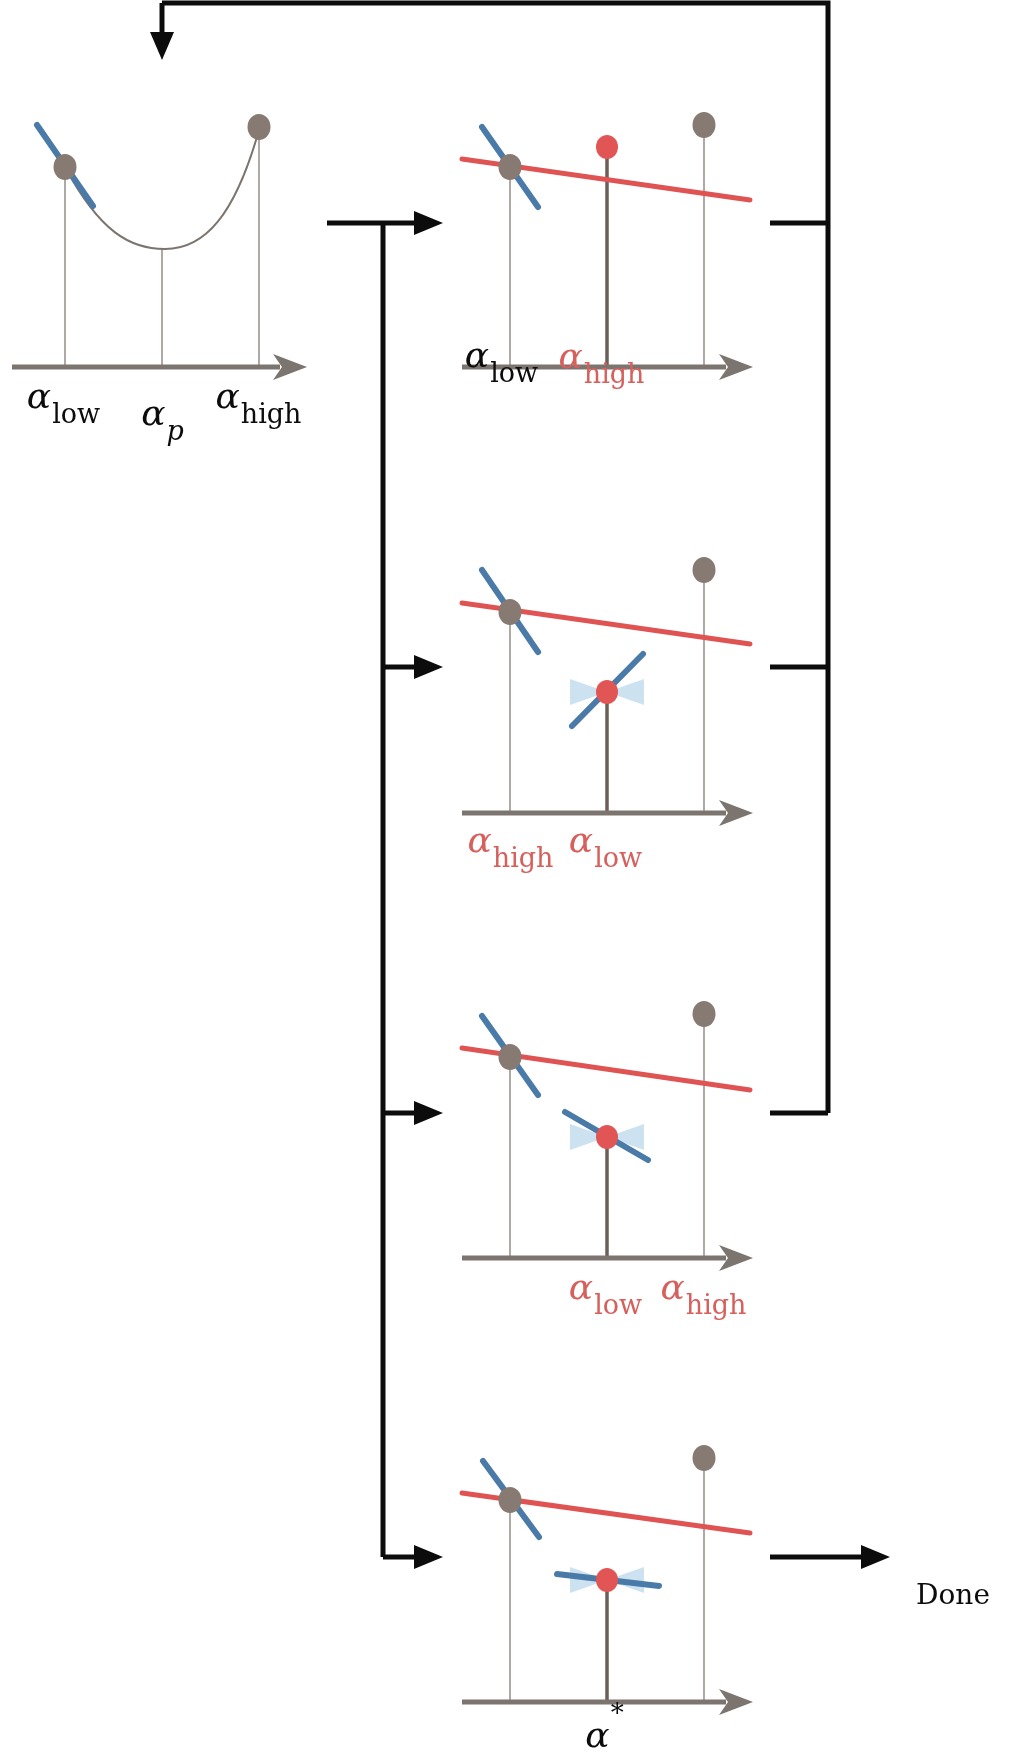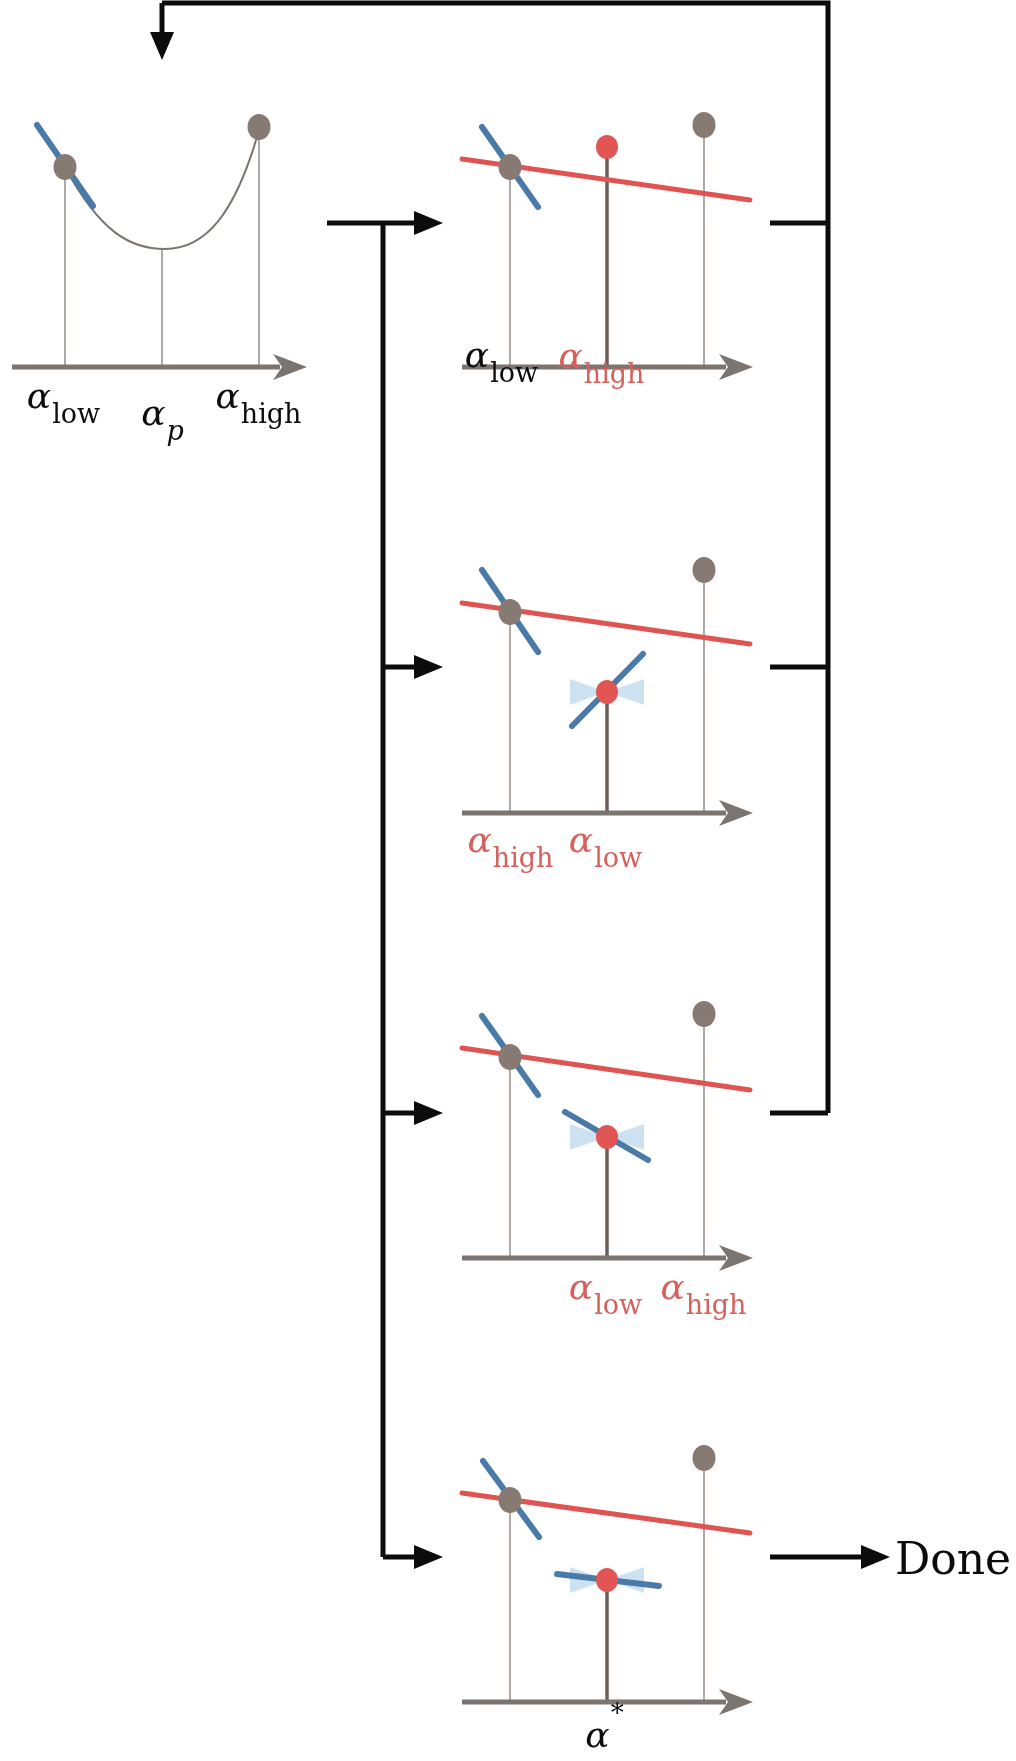--- a/index.html
+++ b/index.html
@@ -19,22 +19,22 @@
   .bowtie{fill:var(--bowtie);stroke:none;}
   .dotgray{fill:var(--dot-gray);stroke:none;}
   .dotred{fill:var(--red-fill);stroke:none;}
 
   .lbl{position:absolute;transform:translate(-50%,-50%);font-style:italic;font-size:36px;
        color:var(--ink);white-space:nowrap;line-height:1;}
   .lbl sub{font-size:27px;font-style:normal;line-height:1;position:relative;top:7px;left:1px;}
   .lbl.subitalic sub{font-style:italic;}
   .lbl sup{font-size:26px;font-style:normal;line-height:1;position:relative;top:-12px;left:1px;}
   .lbl.red{color:var(--red-text);}
-  .done{position:absolute;transform:translate(-50%,-50%);font-size:44px;color:var(--ink);
-        font-style:normal;white-space:nowrap;}
+  .done{position:absolute;transform:translate(-50%,-50%);font-size:28px;color:var(--ink);
+        font-style:normal;white-space:nowrap;margin-top:36px;}
 </style>
 </head>
 <body>
 
 <div id="canvas">
 
 <svg id="diagram-svg" width="1016" height="1761" viewBox="0 0 1016 1761">
 
   <g>
     <polyline class="flow" points="162,3 828,3 828,1113"></polyline>

